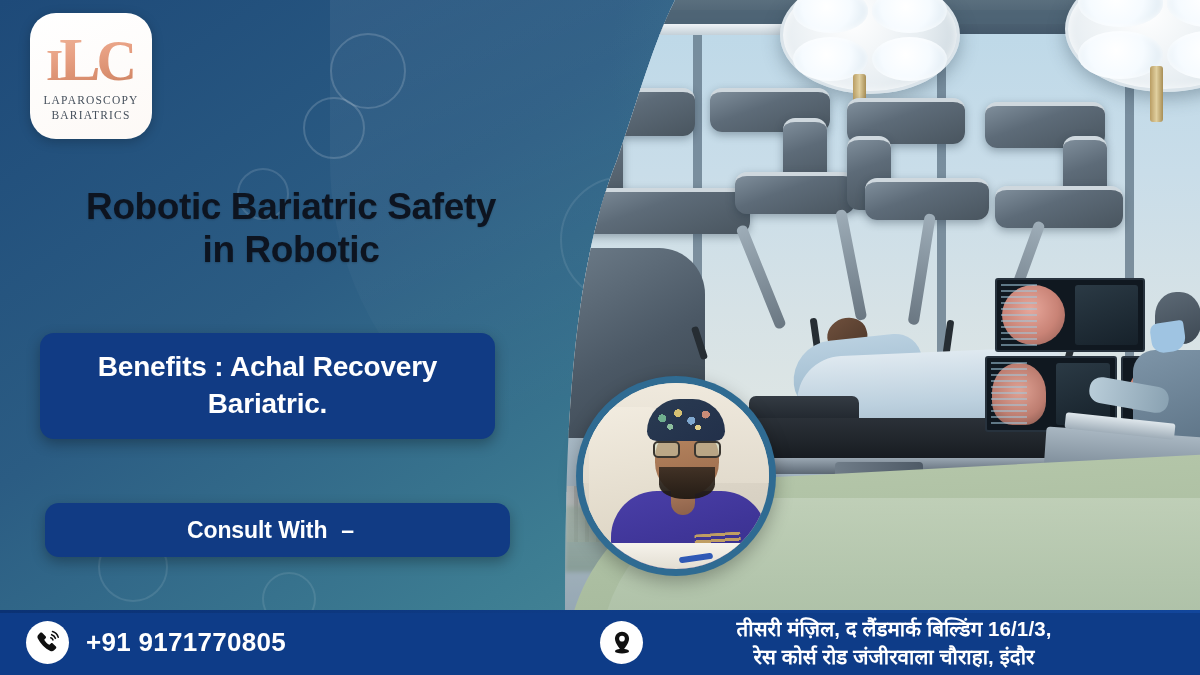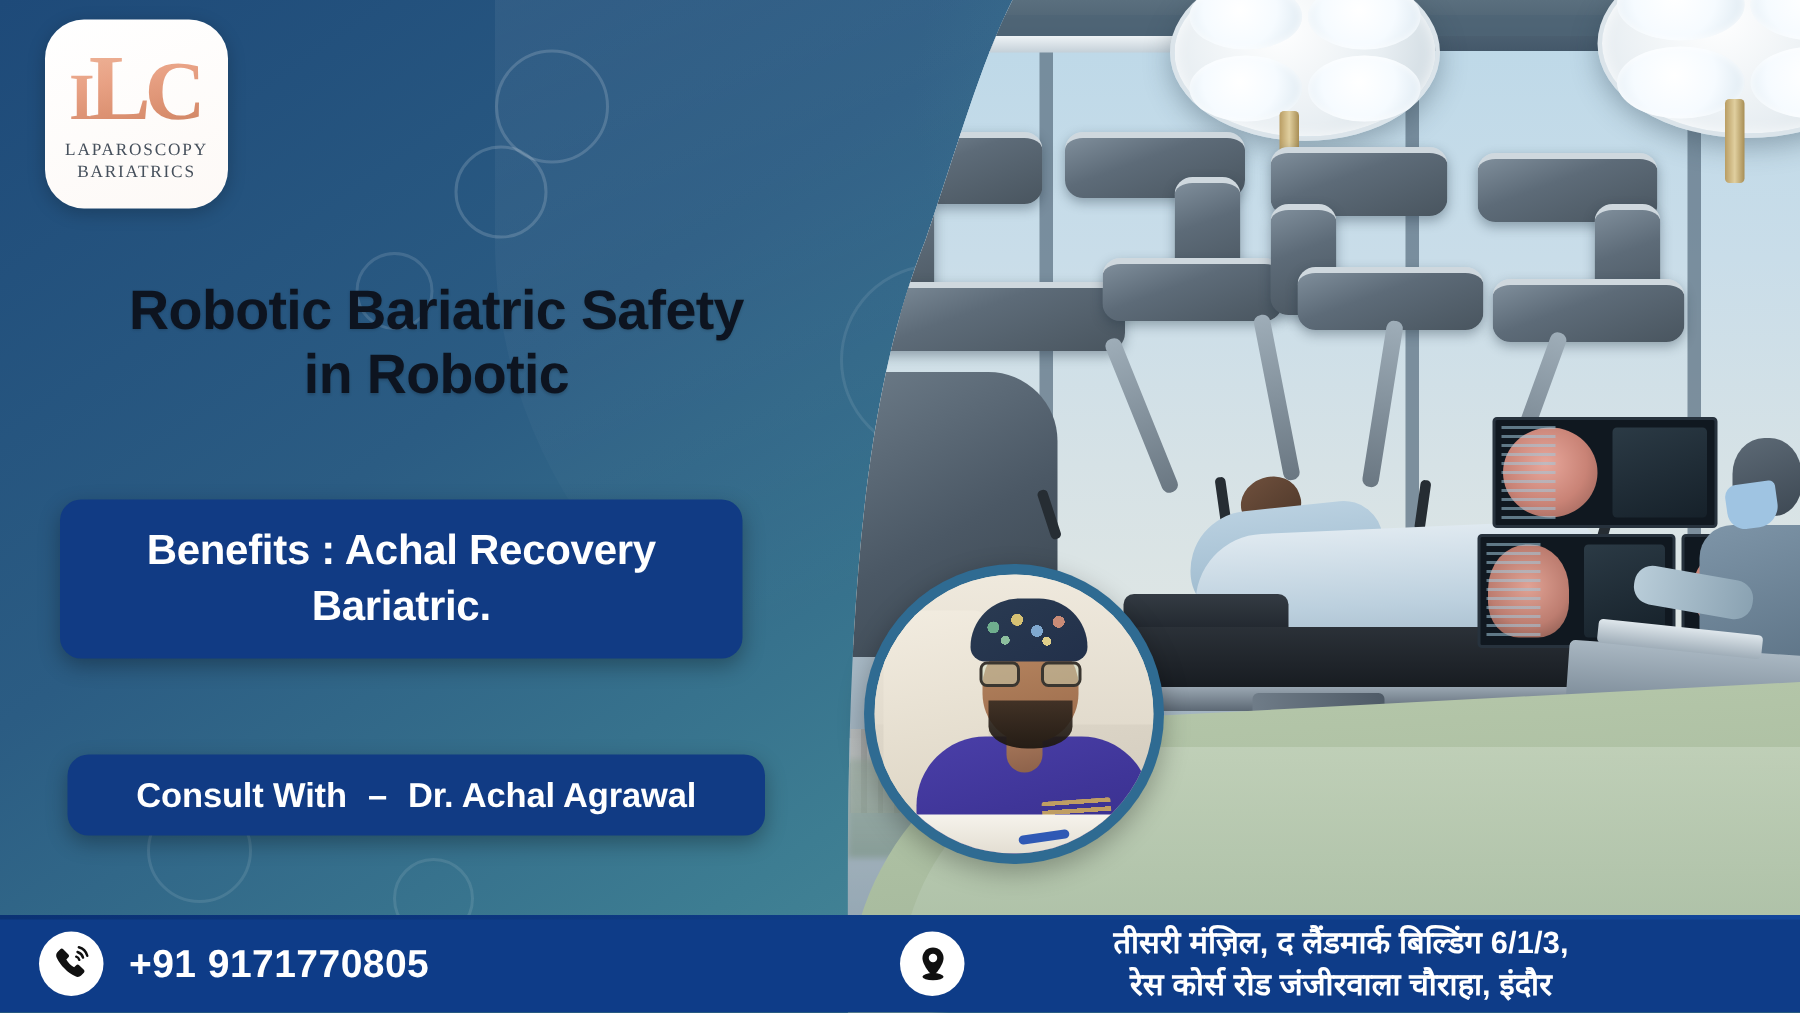--- a/index.html
+++ b/index.html
@@ -548,21 +548,20 @@
   <div class="pill pill-benefits">
     <div>
       <div>Benefits : Achal Recovery</div>
       <div>Bariatric.</div>
     </div>
   </div>
 
   <div class="pill pill-consult">
     <span>Consult With</span>
     <span class="dash">–</span>
-    <span>Dr. Achal Agrawal</span>
   </div>
 
   <div class="footer">
     <div class="footer-divider"></div>
 
     <div class="contact">
       <div class="icon-circle">
         <svg width="26" height="26" viewBox="0 0 24 24" aria-hidden="true">
           <path fill="#101010" d="M6.6 2.6c-.5-.5-1.3-.5-1.8 0L3.1 4.3c-.9.9-1.1 2.3-.5 3.5 2.4 4.9 6.6 9.1 11.5 11.5 1.2.6 2.6.4 3.5-.5l1.7-1.7c.5-.5.5-1.3 0-1.8l-2.9-2.9c-.5-.5-1.3-.5-1.8 0l-1.3 1.3c-2-1.1-3.7-2.8-4.8-4.8l1.3-1.3c.5-.5.5-1.3 0-1.8L6.6 2.6z"></path>
           <path fill="none" stroke="#101010" stroke-width="1.5" stroke-linecap="round" d="M15.4 4.3c1.6.5 2.9 1.8 3.4 3.4"></path>
@@ -575,19 +574,19 @@
 
     <div class="address-block">
       <div class="icon-circle">
         <svg width="26" height="26" viewBox="0 0 24 24" aria-hidden="true">
           <ellipse cx="12" cy="19.5" rx="6.5" ry="2.2" fill="#101010"></ellipse>
           <path fill="#101010" d="M12 1.5c-3.6 0-6.5 2.9-6.5 6.5 0 4.9 6.5 11.5 6.5 11.5s6.5-6.6 6.5-11.5c0-3.6-2.9-6.5-6.5-6.5z"></path>
           <circle cx="12" cy="8" r="2.6" fill="#ffffff"></circle>
         </svg>
       </div>
       <div class="address-text">
-        <div>तीसरी मंज़िल, द लैंडमार्क बिल्डिंग 6/1/3,</div>
+        <div>तीसरी मंज़िल, द लैंडमार्क बिल्डिंग 16/1/3,</div>
         <div>रेस कोर्स रोड जंजीरवाला चौराहा, इंदौर</div>
       </div>
     </div>
   </div>
 
 </div>
 
 </body></html>

